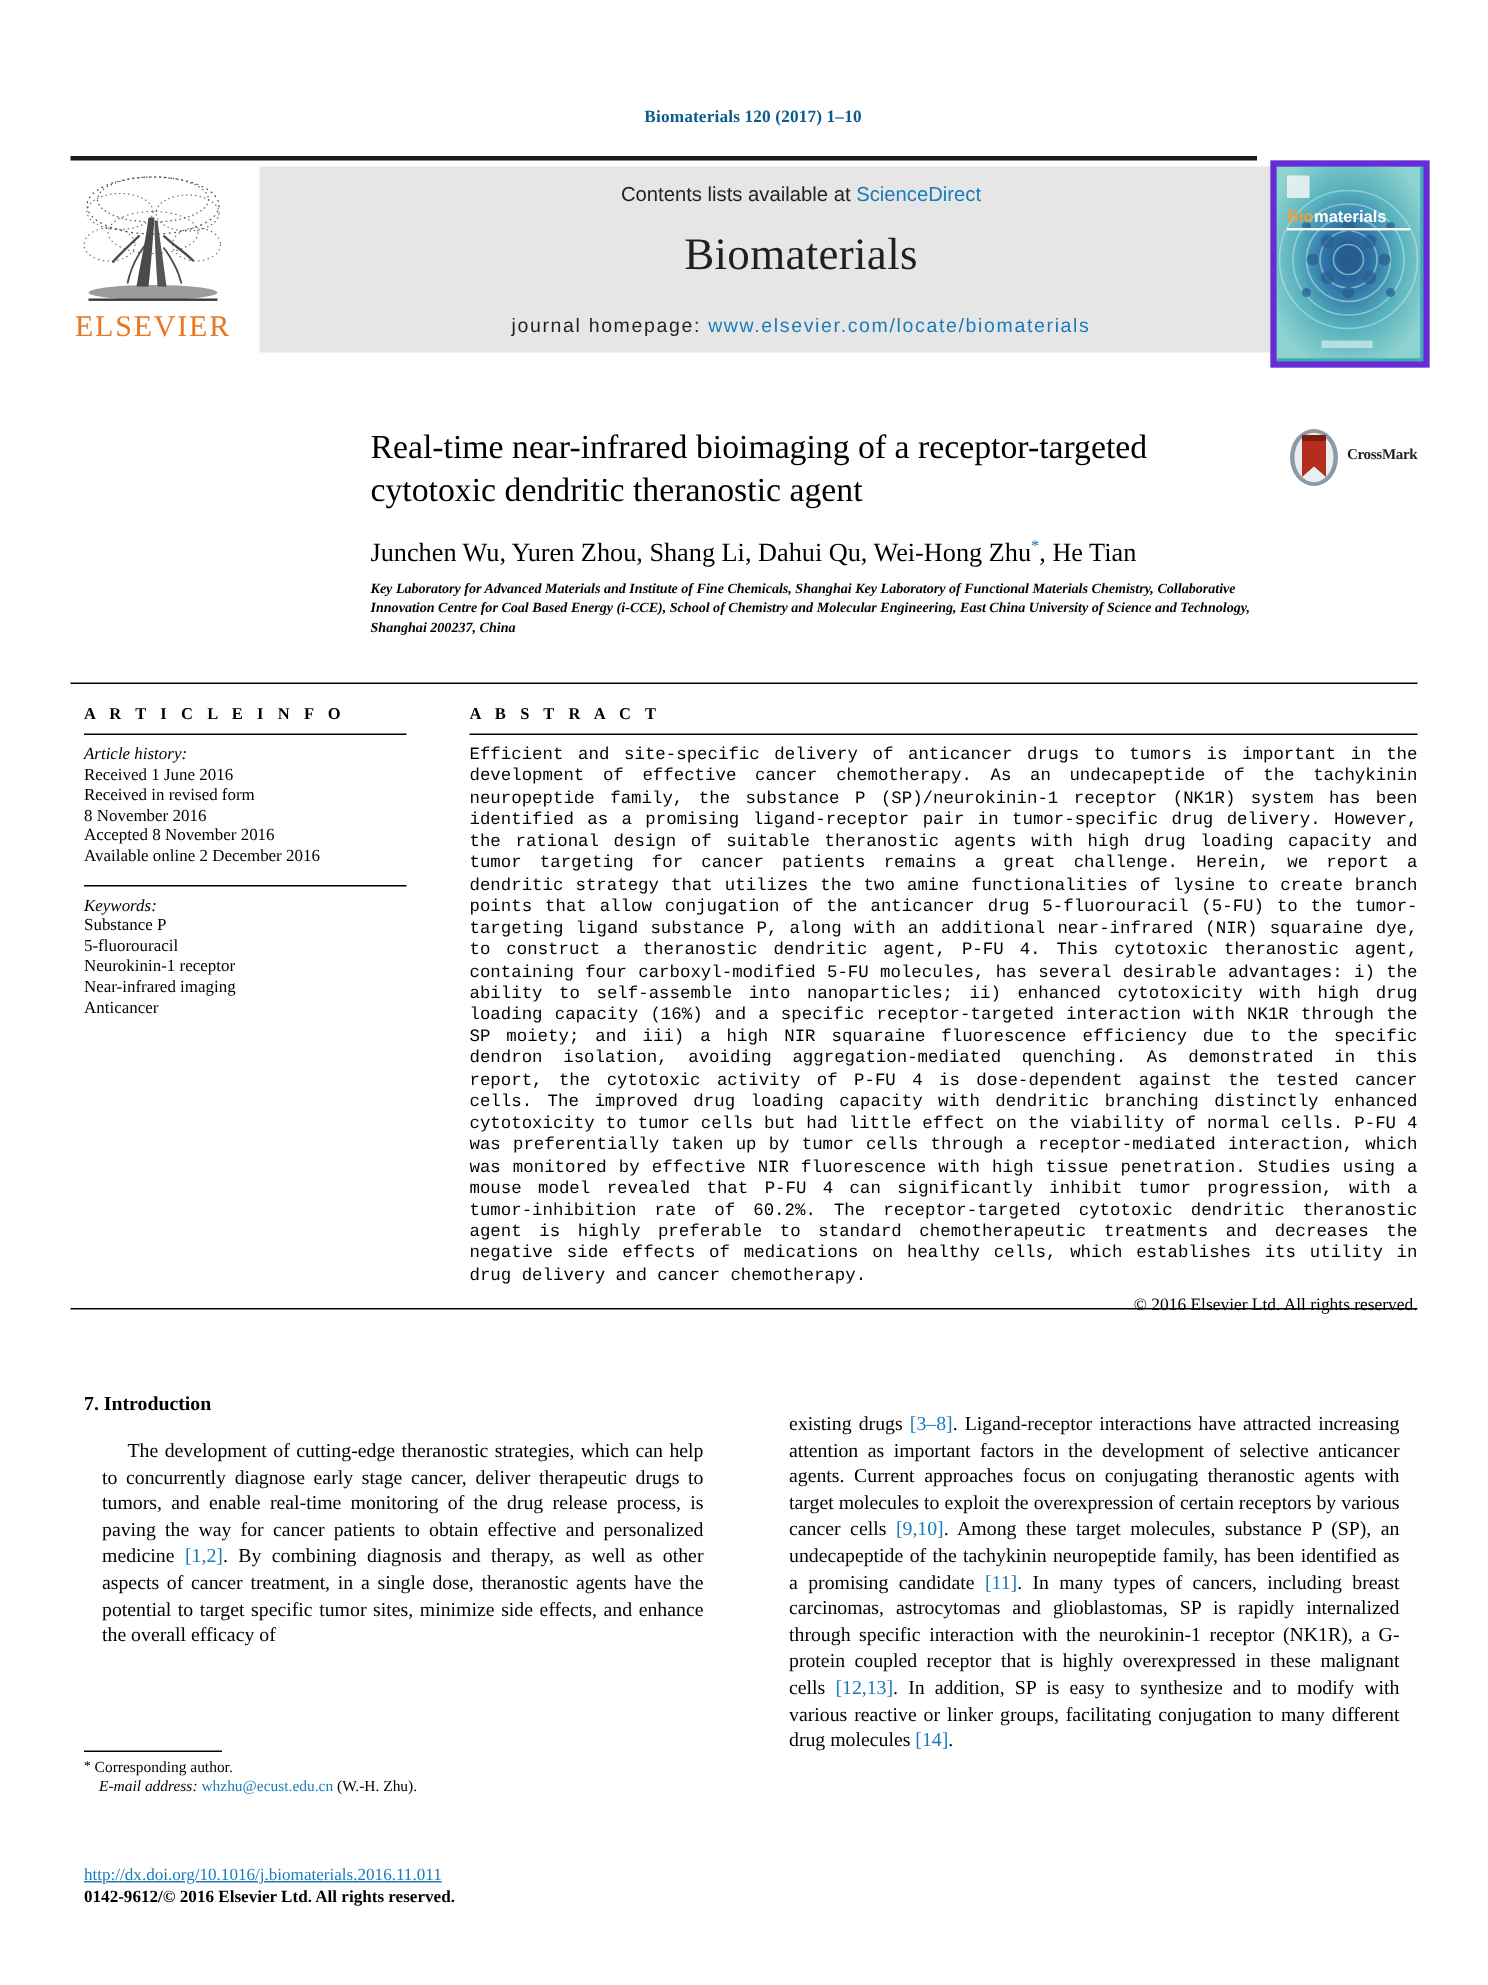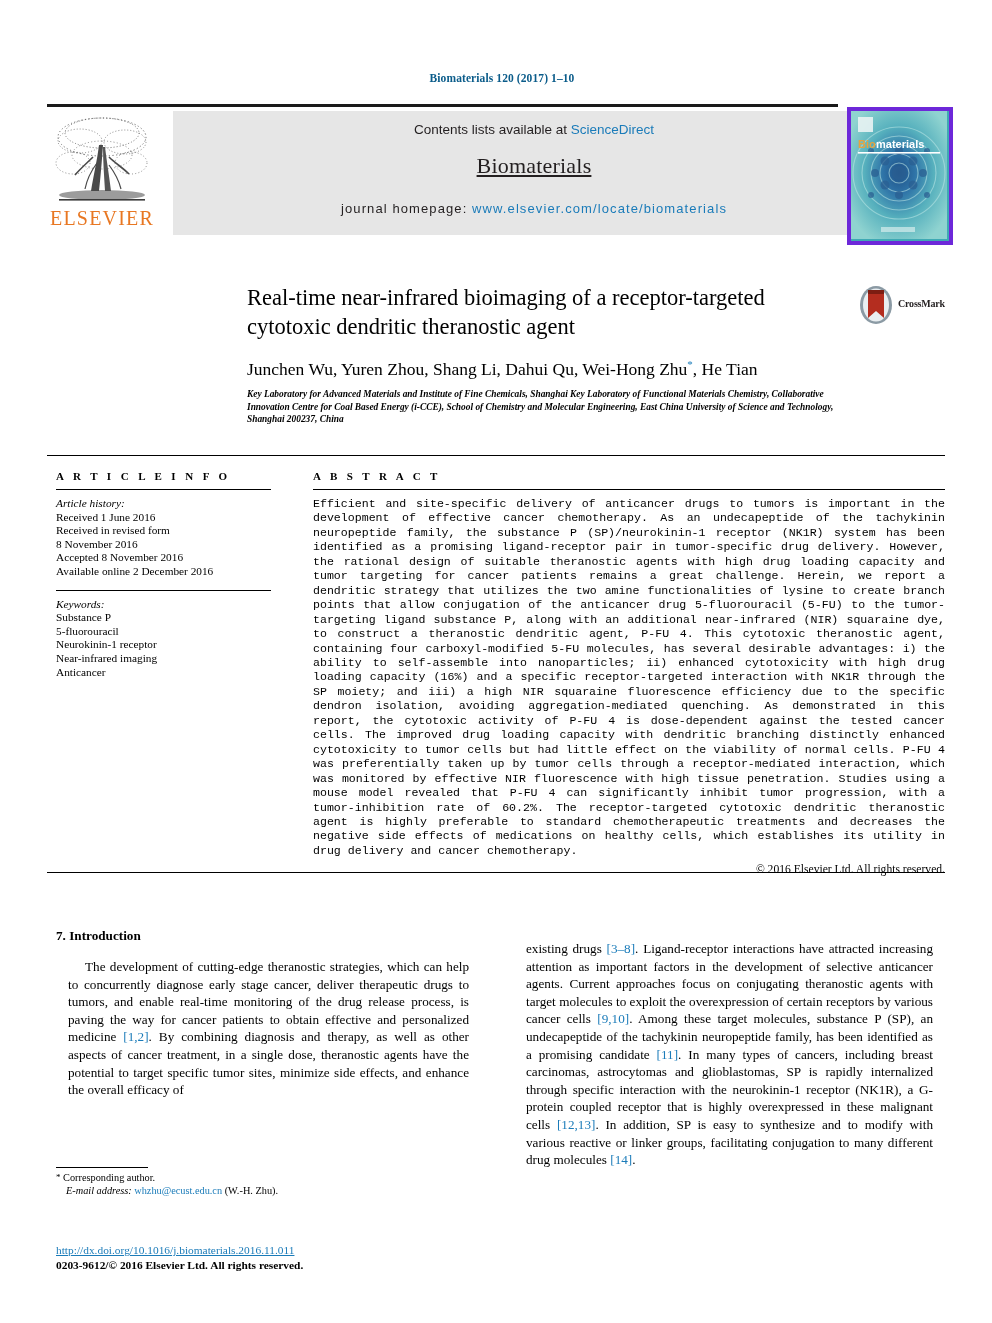--- a/index.html
+++ b/index.html
@@ -78,25 +78,24 @@
     font-family: "Liberation Sans", sans-serif;
     font-size: 13.5px;
     color: #231f20;
     padding-top: 11px;
   }
   .contents-line .sd {
     color: #1a7bb9;
   }
   .journal-name {
     font-family: "Liberation Serif", serif;
-    font-size: 22px;
+    font-size: 30px;
     color: #231f20;
     margin-top: 16px;
     letter-spacing: 0.2px;
-    text-decoration: underline;
   }
   .homepage-line {
     font-family: "Liberation Sans", sans-serif;
     font-size: 13px;
     color: #231f20;
     letter-spacing: 1.1px;
     margin-top: 22px;
   }
   .homepage-line .url {
     color: #1a7bb9;
@@ -435,16 +434,16 @@
   </div>
 
   <div class="footnote-rule"></div>
   <div class="footnote">
     <div><span class="star">*</span>&nbsp;<span>Corresponding author.</span></div>
     <div style="padding-left:10px"><span class="em">E-mail address:</span> <span class="mail">whzhu@ecust.edu.cn</span> <span>(W.-H. Zhu).</span></div>
   </div>
 
   <div class="doi-block">
     <div class="doi-link">http://dx.doi.org/10.1016/j.biomaterials.2016.11.011</div>
-    <div class="issn-line">0203-9612/© 2016 Elsevier Ltd. All rights reserved.</div>
+    <div class="issn-line">0142-9612/© 2016 Elsevier Ltd. All rights reserved.</div>
   </div>
 
 </div>
 
 </body></html>

